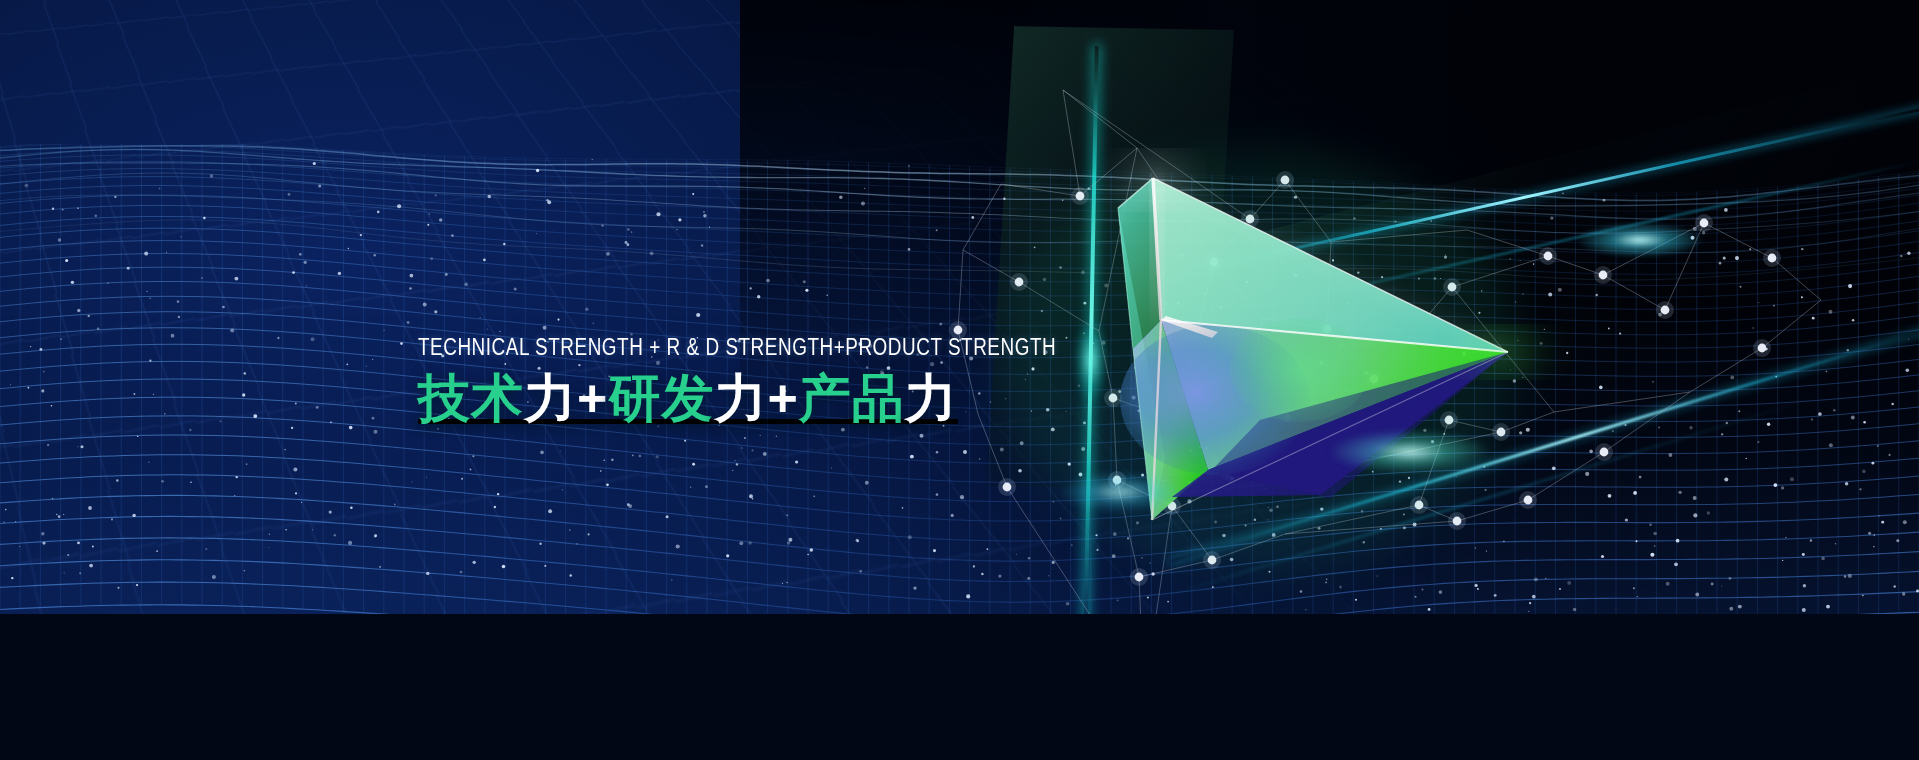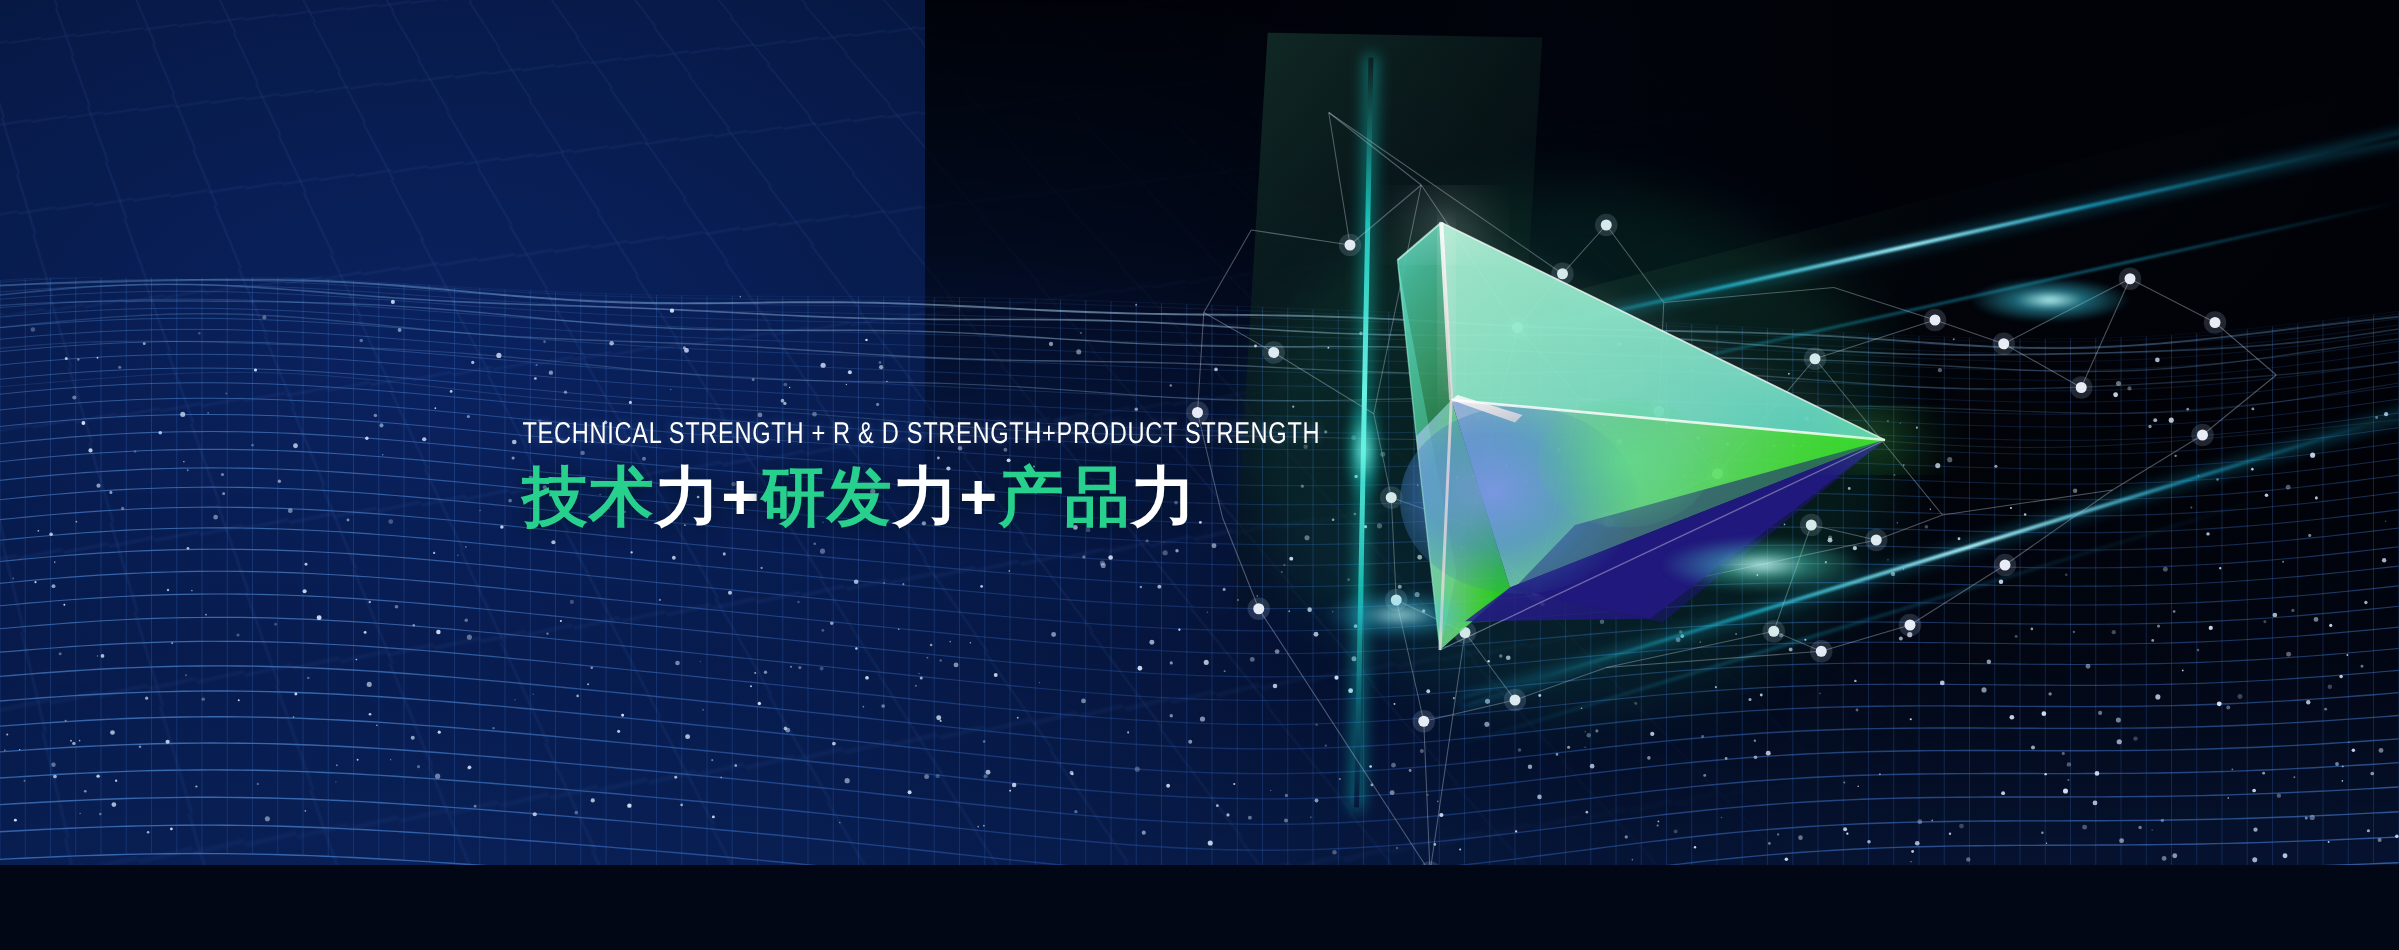--- a/index.html
+++ b/index.html
@@ -5,21 +5,21 @@
   * { margin:0; padding:0; box-sizing:border-box; }
   html, body {
     width:1919px; height:760px;
     overflow:hidden;
     background:#020716;
     font-family:"Liberation Sans", sans-serif;
   }
 
   #banner {
     position:relative;
-    width:1919px; height:692px;
+    width:1919px; height:614px;
     overflow:hidden;
     background:
       radial-gradient(ellipse 1100px 700px at 18% 42%, #0a2260 0%, #071a49 45%, #04102f 75%, #020a1c 100%),
       linear-gradient(100deg, #061845 0%, #051536 38%, #030c22 58%, #020812 72%, #01050d 100%);
   }
 
   
   .right-dark {
     position:absolute; right:0; top:0; width:980px; height:760px;
     background:linear-gradient(to right, rgba(1,5,13,0) 0%, rgba(1,5,13,0.55) 30%, rgba(0,2,8,0.92) 62%, #000208 100%);
@@ -158,20 +158,21 @@
   }
   .title-cn {
     margin-top:10px;
     font-family:"DejaVu Sans", sans-serif;
     font-size:52px;
     font-weight:bold;
     letter-spacing:1px;
     white-space:nowrap;
     line-height:1.08;
     text-shadow:0 2px 14px rgba(0,20,40,.85);
+    text-decoration:underline;
   }
   .cn-green { color:#27d18d; }
   .cn-white { color:#ffffff; }
   .plus { color:#ffffff; font-family:"Liberation Sans", sans-serif; font-weight:bold; }
 </style>
 </head>
 <body>
 
 <div id="banner">
 

